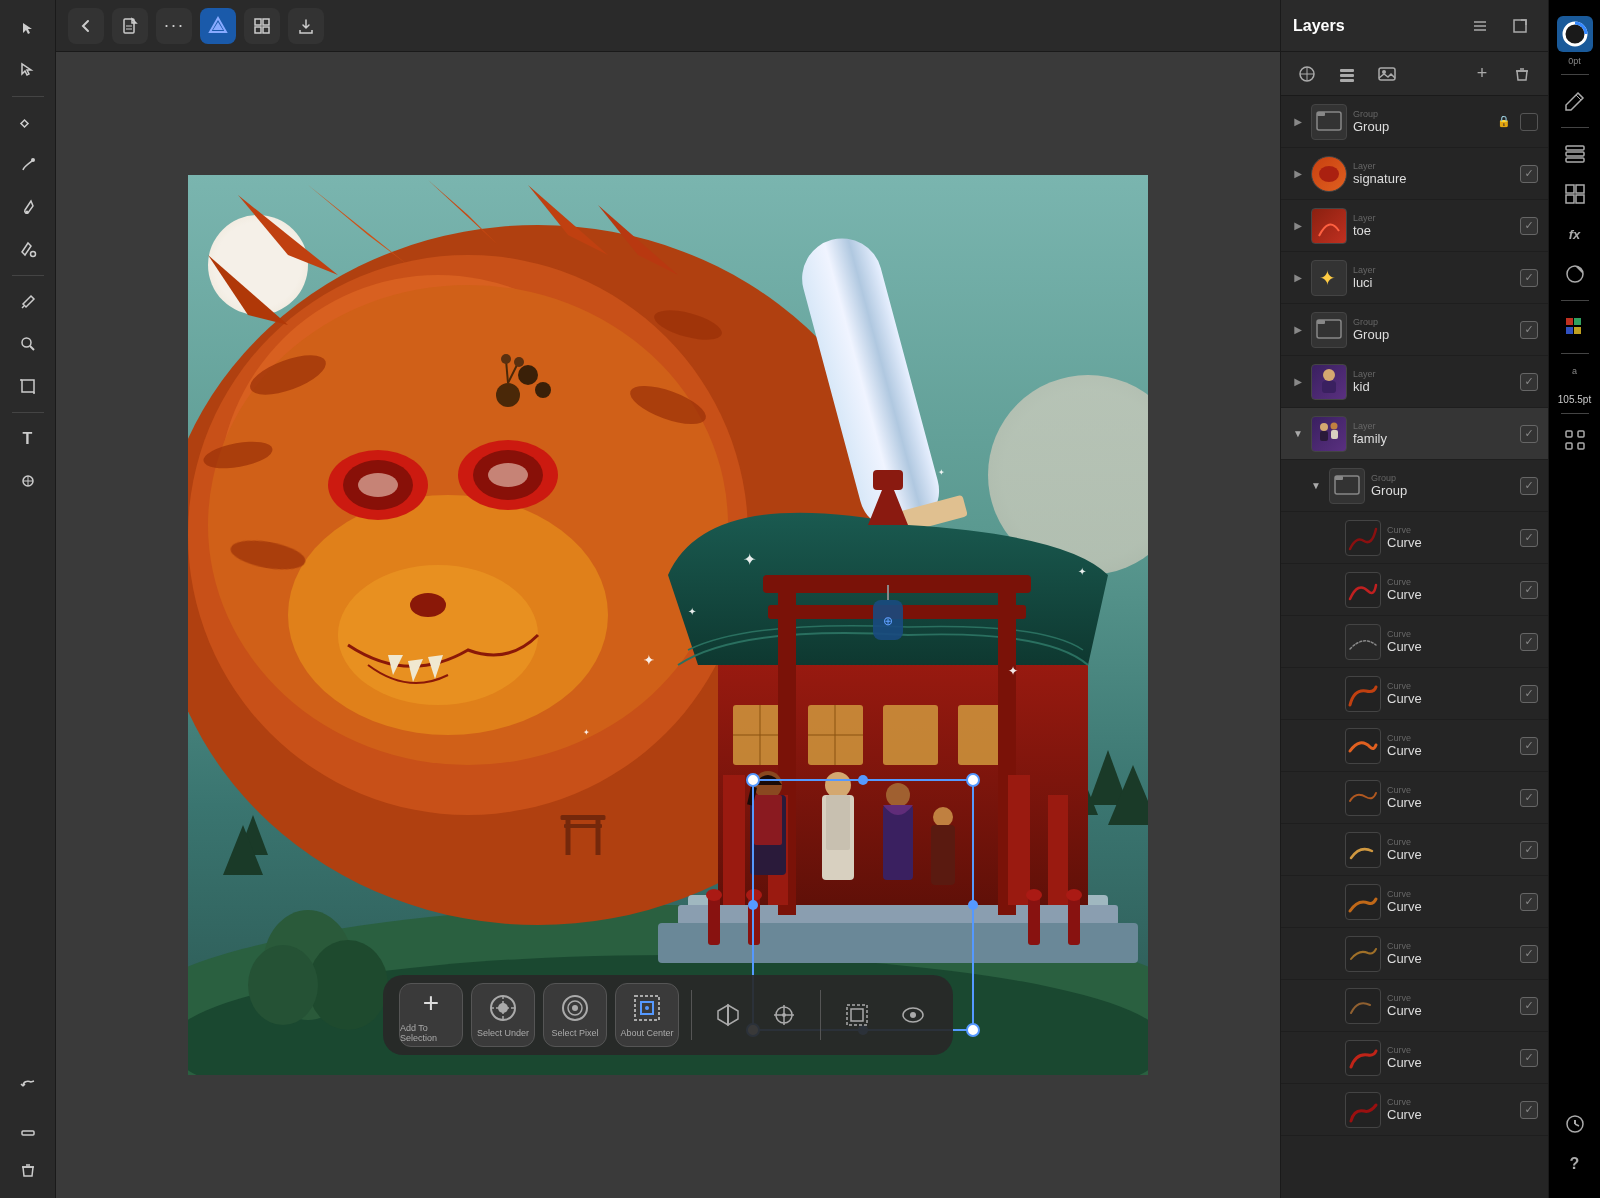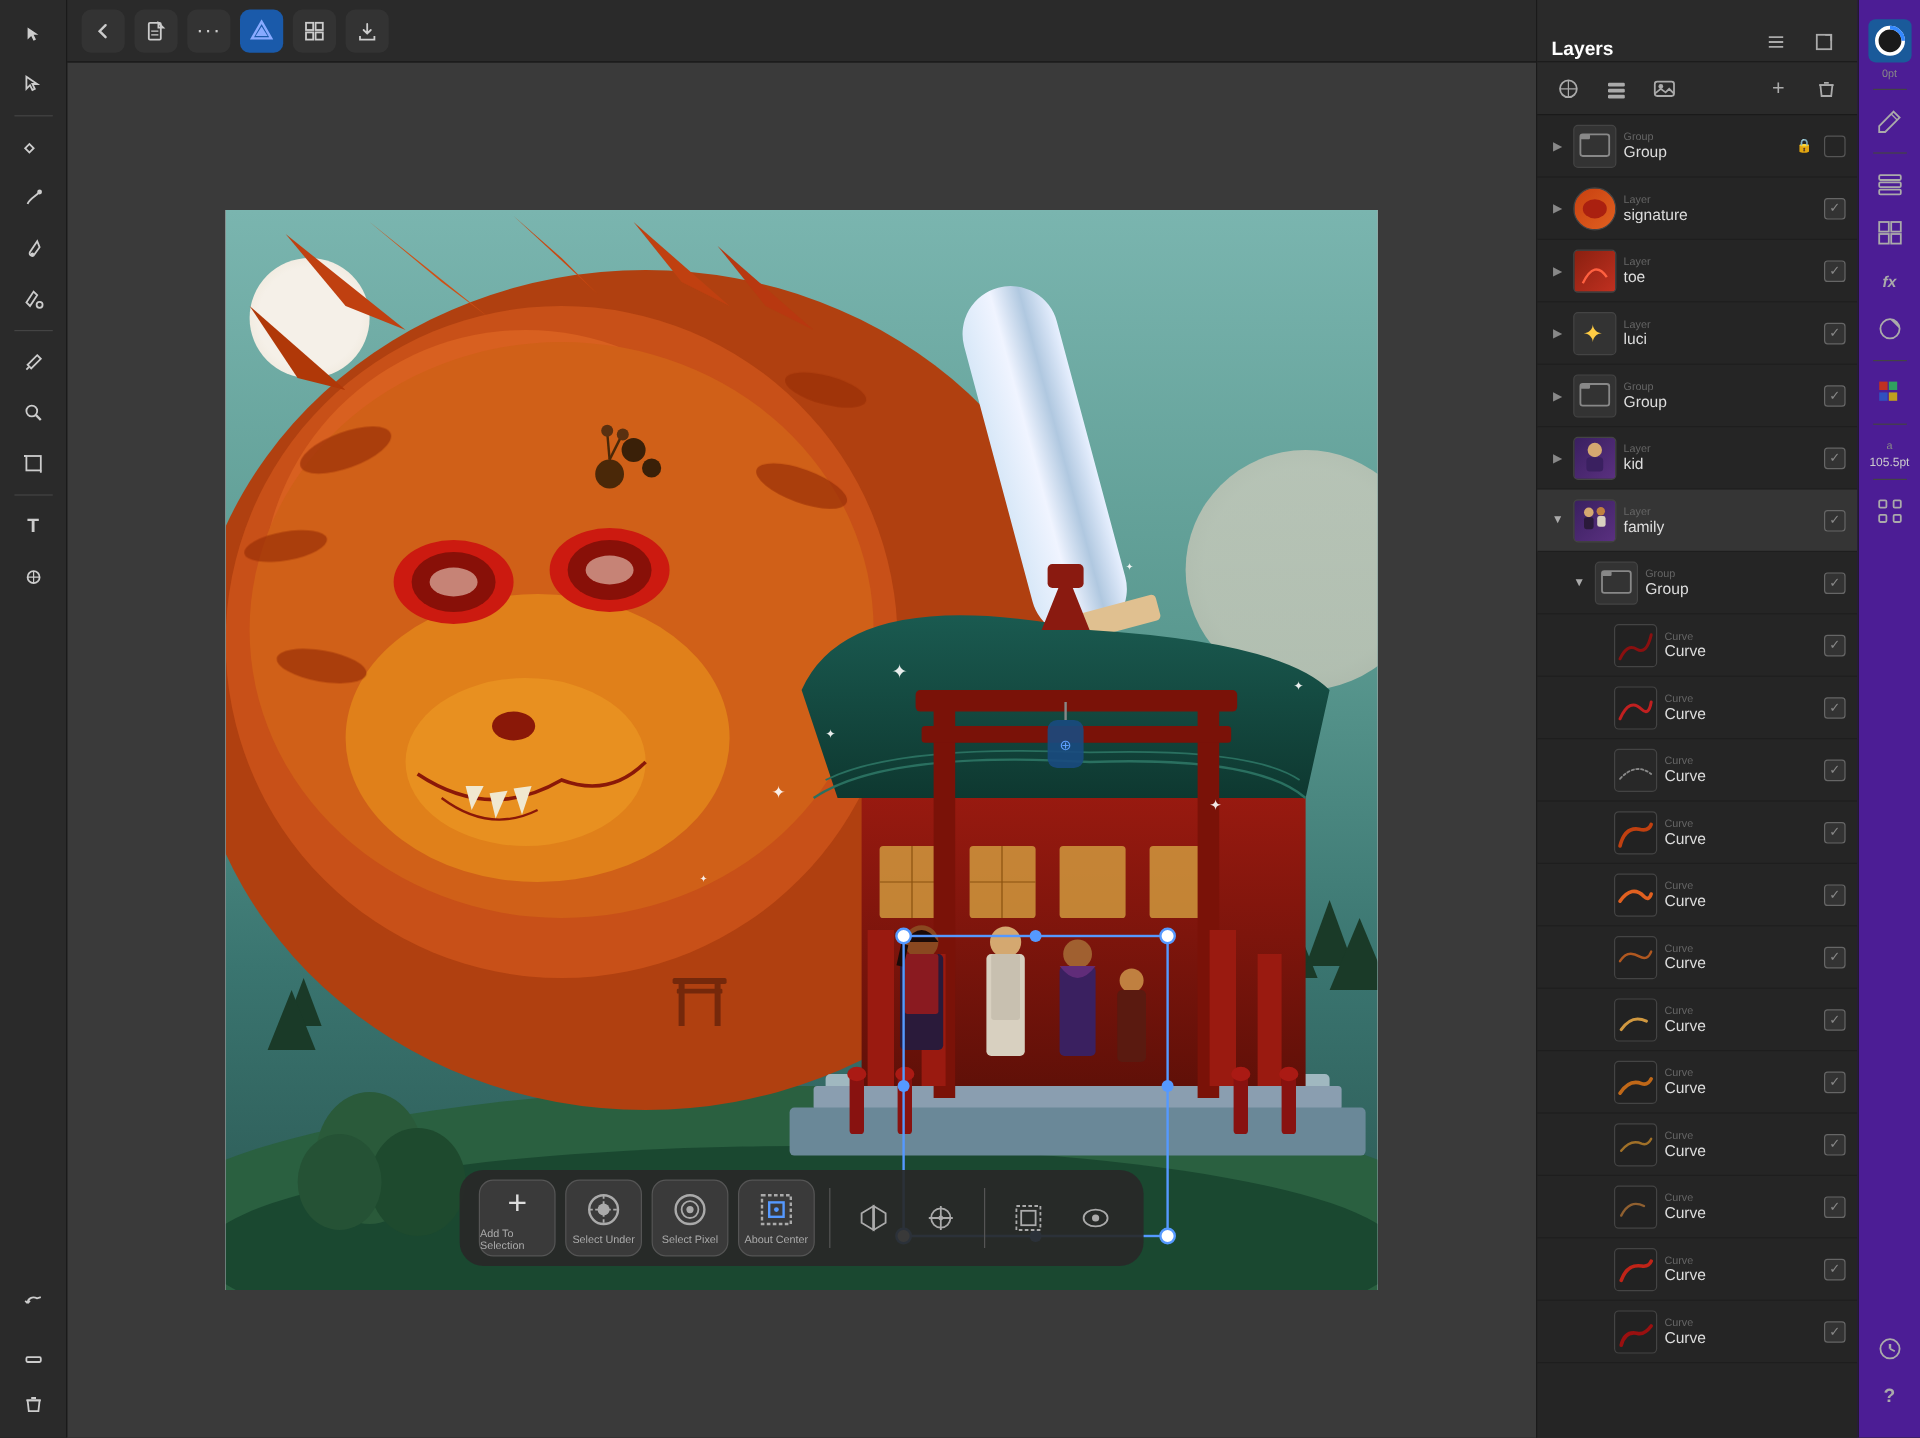--- a/index.html
+++ b/index.html
@@ -194,21 +194,21 @@
       background: #252525;
       border-left: 1px solid #1a1a1a;
       display: flex;
       flex-direction: column;
     }
 
     .panel-header {
       height: 52px;
       background: #2a2a2a;
       display: flex;
-      align-items: flex-end;
+      align-items: center;
       padding: 0 12px;
       border-bottom: 1px solid #1a1a1a;
       gap: 8px;
     }
 
     .panel-title {
       flex: 1;
       color: #fff;
       font-size: 16px;
       font-weight: 600;
@@ -352,21 +352,21 @@
     .layer-indent-1 { padding-left: 28px; }
     .layer-indent-2 { padding-left: 64px; }
 
     
     .far-right {
       position: absolute;
       top: 0;
       right: 0;
       width: 52px;
       height: 100%;
-      background: #4c1d95;
+      background: #000000;
       display: flex;
       flex-direction: column;
       align-items: center;
       padding: 8px 0;
       gap: 4px;
       border-left: 1px solid #1a1a1a;
     }
 
     .fr-btn {
       width: 36px;
@@ -375,21 +375,21 @@
       align-items: center;
       justify-content: center;
       border-radius: 6px;
       cursor: pointer;
       color: #aaa;
       font-size: 18px;
     }
     .fr-btn.active { background: #1a5a9a; color: #5af; }
     .fr-divider { width: 28px; height: 1px; background: #444; margin: 4px 0; }
     .fr-text { font-size: 9px; color: #888; text-align: center; }
-    .fr-value { font-size: 10px; color: #ccc; text-align: center; font-weight: 500; }
+    .fr-value { font-size: 10px; color: #ccc; text-align: center; font-weight: 500; margin-top: 14px; }
   </style>
 </head>
 <body>
 
 <div class="left-toolbar">
   <div class="tool-btn">
     <svg width="18" height="18" viewBox="0 0 18 18" fill="none">
       <path d="M4 4L4 14L7 11L9 15L11 14L9 10L13 10Z" fill="#ccc"></path>
     </svg>
   </div>

